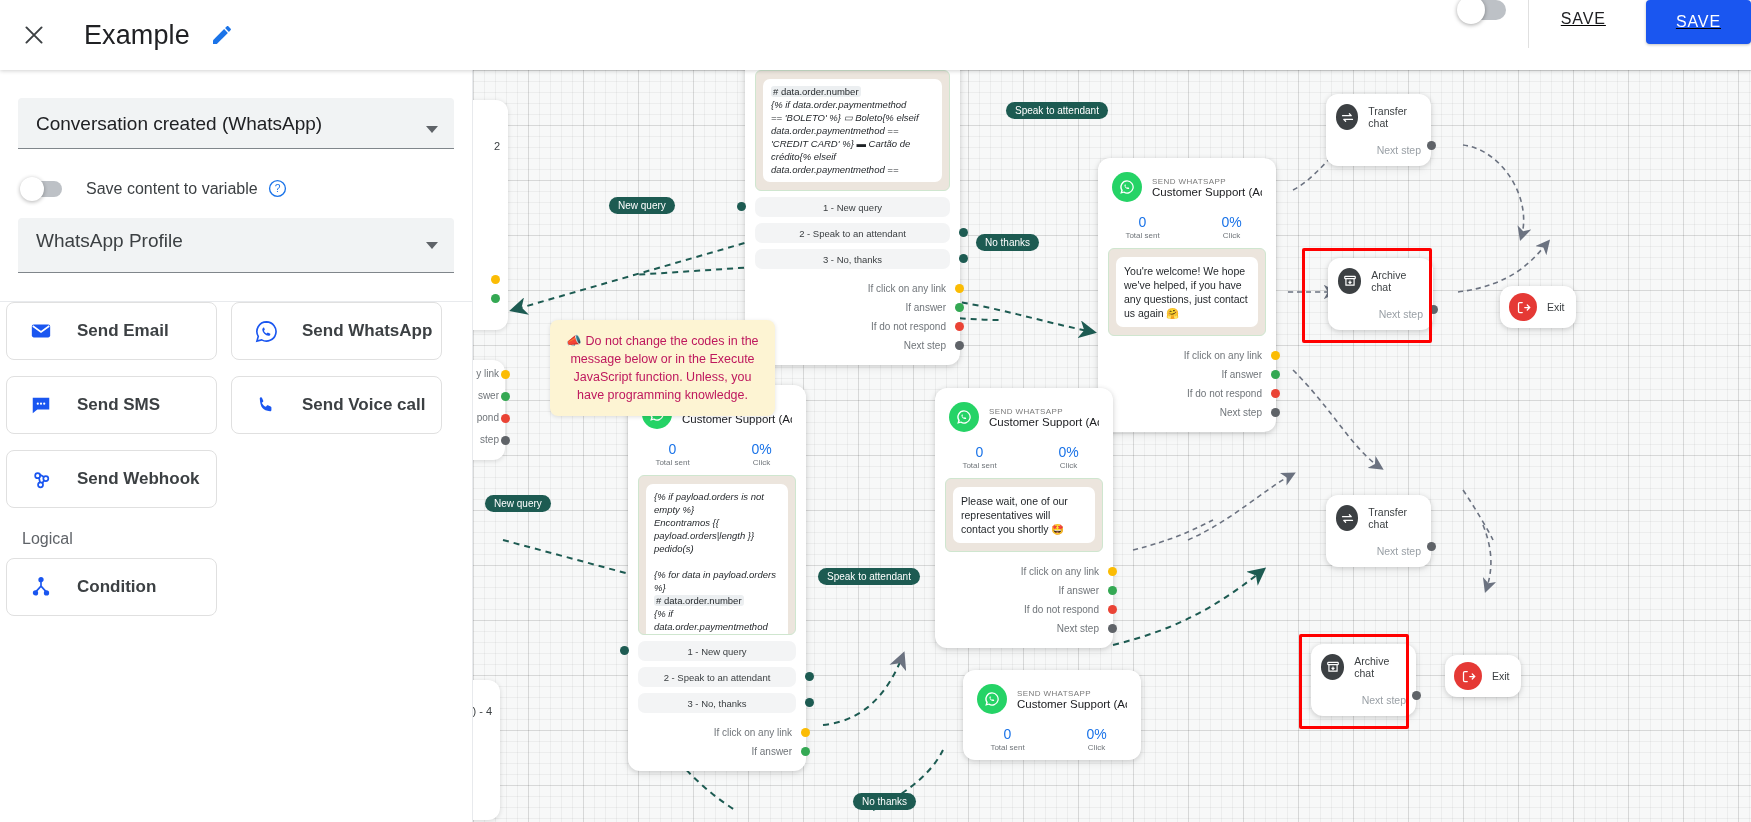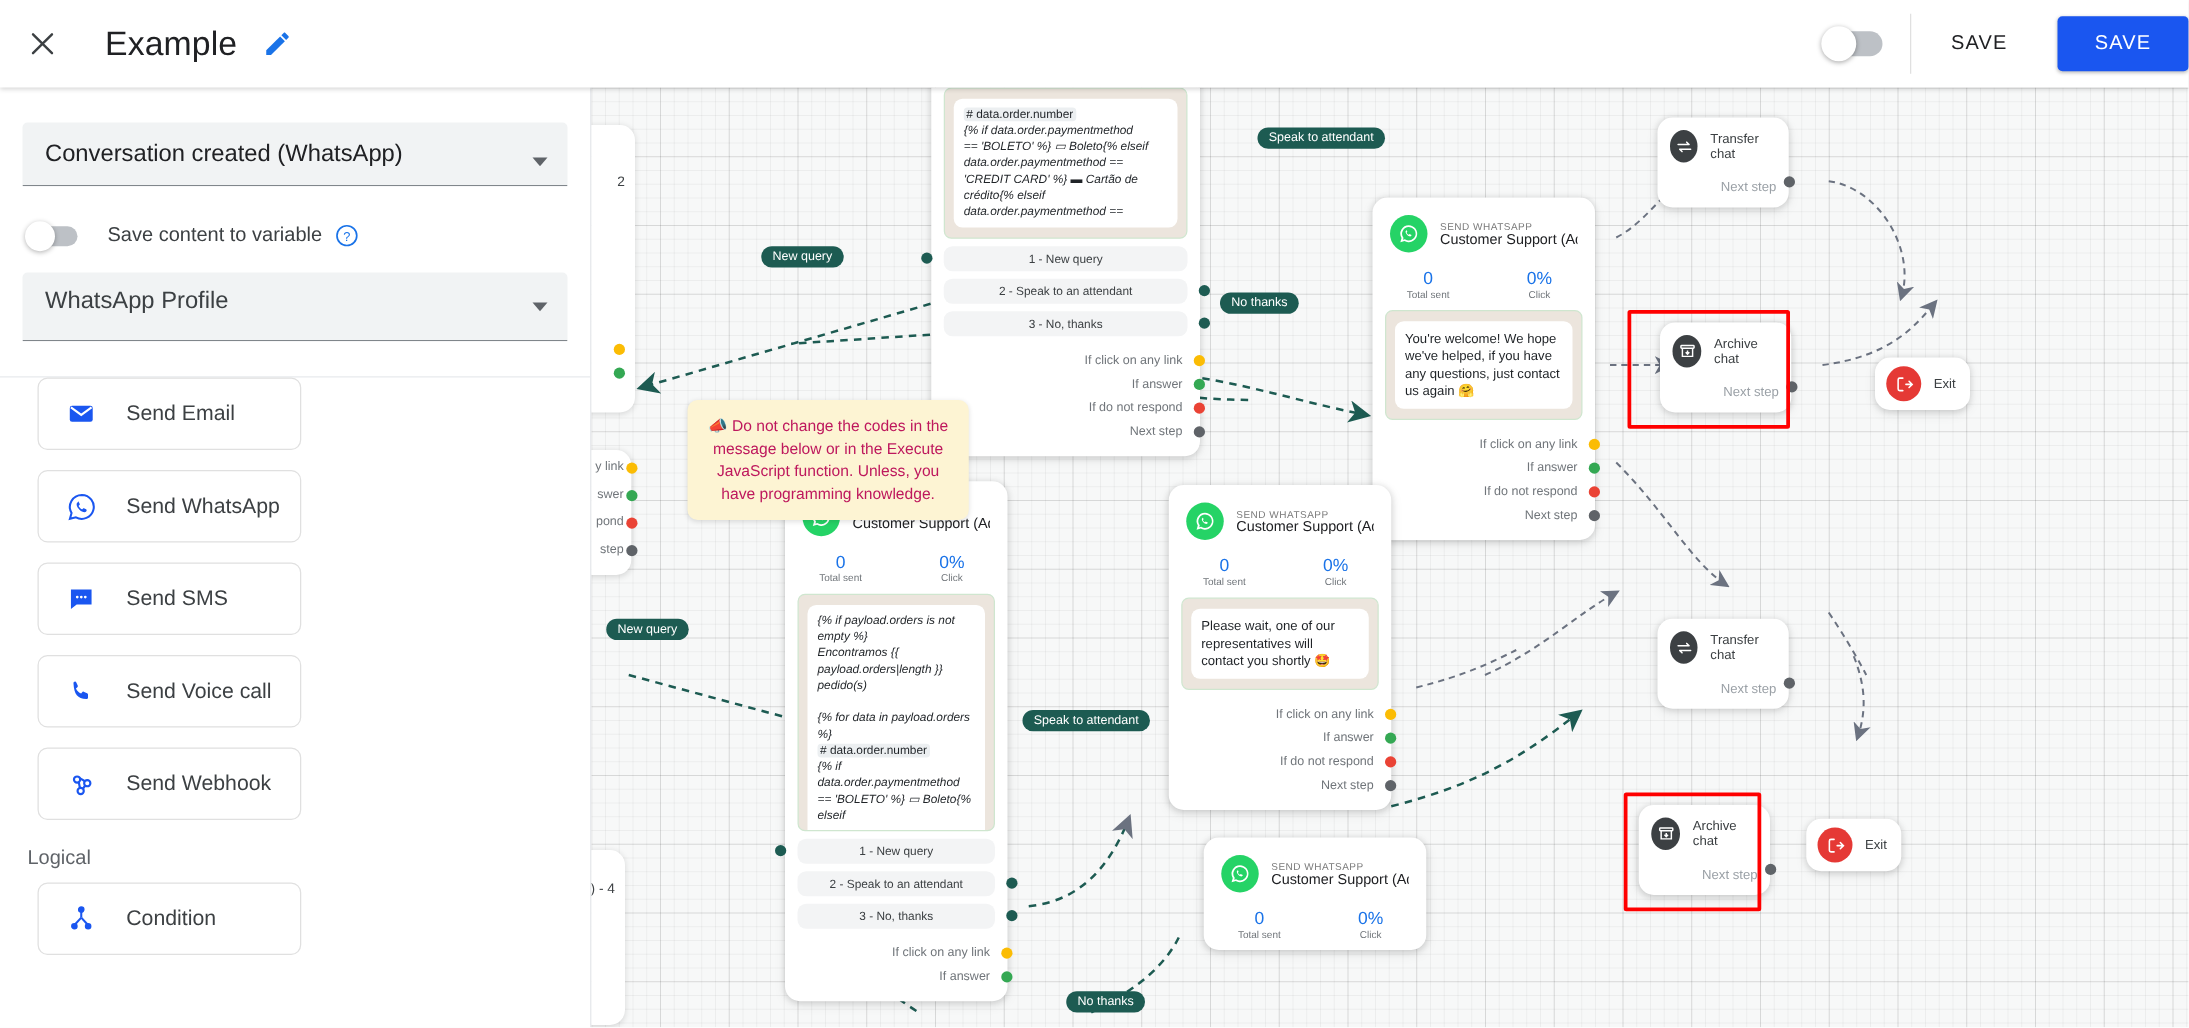--- a/index.html
+++ b/index.html
@@ -22,21 +22,21 @@
   .close-btn {
     width: 44px; height: 44px; margin-left: 12px; border-radius: 50%;
     display: flex; align-items: center; justify-content: center; cursor: pointer;
   }
   .close-btn svg { width: 26px; height: 26px; }
   .doc-title {
     font-size: 27px; color: #202124; margin-left: 28px; font-weight: 400;
     letter-spacing: 0.1px;
   }
   .edit-icon { margin-left: 20px; display:flex; align-items:center; cursor:pointer; }
-  .topbar-right { margin-left: auto; display: flex; align-items: center; height: 100%; }
+  .topbar-right { margin-left: auto; display: flex; align-items: flex-start; height: 100%; text-decoration: underline; }
   .toggle {
     width: 46px; height: 20px; border-radius: 12px; background: #bdc1c6;
     position: relative; cursor: pointer; margin-right: 22px;
   }
   .toggle .knob {
     position: absolute; left: -3px; top: -4px; width: 28px; height: 28px;
     border-radius: 50%; background: #fff; box-shadow: 0 1px 4px rgba(0,0,0,0.35);
   }
   .vdiv { width: 1px; height: 48px; background: #e0e0e0; margin-right: 10px; }
   .btn-text {
@@ -74,21 +74,21 @@
   .field-single .field-value { line-height: 26px; color: #3c4043; }
 
   .toggle-row { display: flex; align-items: center; margin: 30px 0 0 22px; }
   .toggle-sm { width: 40px; height: 16px; border-radius: 10px; background: #bdc1c6; position: relative; cursor: pointer; }
   .toggle-sm .knob { position:absolute; left:-2px; top:-4px; width:24px;height:24px;border-radius:50%;background:#fff;box-shadow:0 1px 4px rgba(0,0,0,0.3); }
   .toggle-label { font-size: 16px; color: #3c4043; margin-left: 24px; }
   .help-icon { margin-left: 10px; display:flex; cursor:pointer; }
 
   .hr { height: 1px; background: #e8eaed; margin: 28px 0 0 0; }
   .section-title { font-size: 16px; color: #5f6368; margin: 22px 0 10px 22px; }
-  .tiles { display: flex; flex-wrap: wrap; gap: 16px 34px; padding: 0 30px; }
+  .tiles { display: flex; flex-wrap: wrap; gap: 16px 14px; padding: 0 6px; font-weight: bold; }
   .tile {
     width: 211px; height: 58px; border: 1px solid #e0e0e0; border-radius: 8px;
     display: flex; align-items: center; padding-left: 20px; cursor: pointer;
     background: #fff;
   }
   .tile .t-icon { width: 28px; display:flex; align-items:center; justify-content:center; }
   .tile .t-label { font-size: 17px; color: #3c4043; margin-left: 22px; }
 
   
   .canvas {
@@ -465,21 +465,21 @@
       <div class="wa-stats">
         <div class="wa-stat">
           <div class="v">0</div>
           <div class="k">Total sent</div>
         </div>
         <div class="wa-stat">
           <div class="v">0%</div>
           <div class="k">Click</div>
         </div>
       </div>
-      <div class="wa-bubble-wrap" style="height:190px;">
+      <div class="wa-bubble-wrap" style="height:160px;">
         <div class="wa-code">
           <span>{% if payload.orders is not empty %}</span><br>
           <span>Encontramos {{ payload.orders|length }} pedido(s)</span><br><br>
           <span>{% for data in payload.orders %}</span><br>
           <span class="tok"># data.order.number</span><br>
           <span>{% if data.order.paymentmethod</span><br>
           <span>== 'BOLETO' %} ▭ Boleto{% elseif</span><br>
           <br>
           <br>
           <br>

